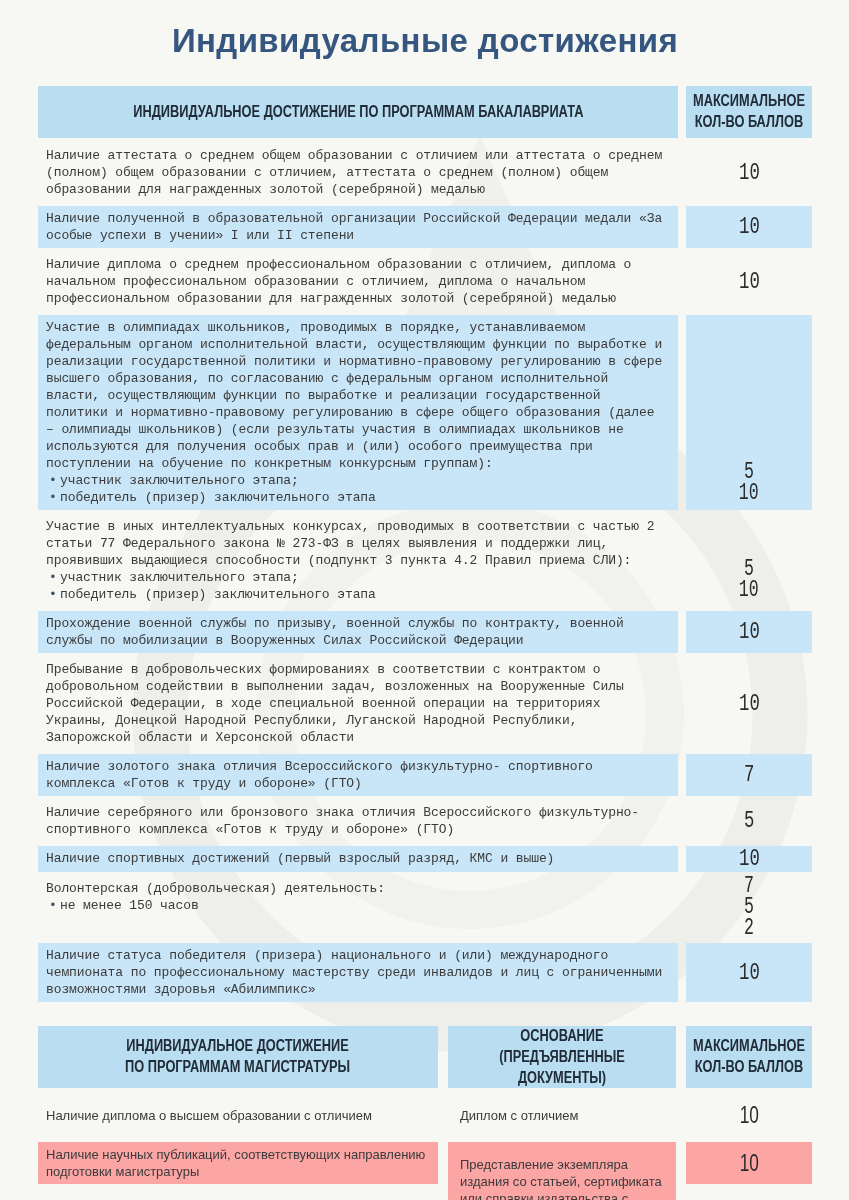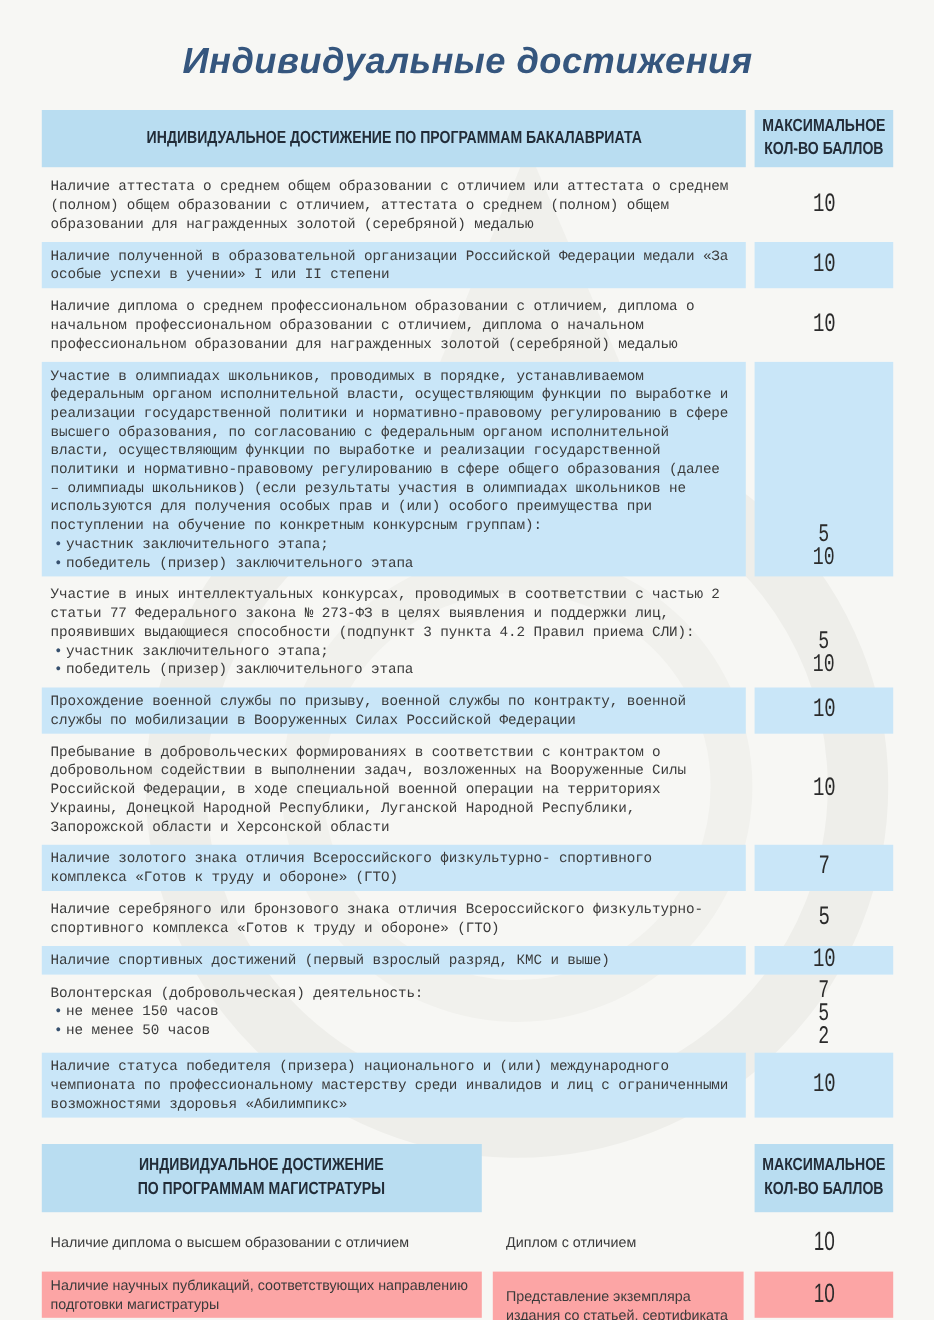--- a/index.html
+++ b/index.html
@@ -6,22 +6,22 @@
   body{
     width:849px;height:1200px;overflow:hidden;
     background:#f7f7f4;color:#3b3b3b;
     font-family:"Liberation Sans",sans-serif;
   }
   .page{position:relative;width:849px;height:1200px;}
   .watermark{position:absolute;left:0;top:0;z-index:0;}
   .content{position:relative;z-index:1;padding:12px 37px 0 38px;box-sizing:border-box;}
 
   .title{
-    margin:24px 0 26px;text-align:center;
-    font-size:33px;font-weight:700;color:#35567e;letter-spacing:.4px;font-style:italic;
+    margin:10px 0 26px;text-align:center;
+    font-size:33px;font-weight:700;color:#35567e;letter-spacing:.4px;
   }
 
   
   .hdr{
     background:#b9ddf1;display:flex;align-items:center;justify-content:center;
     text-align:center;color:#222c38;
   }
   .ht{
     display:inline-block;transform:scaleX(.8);
     font-weight:700;font-size:16px;line-height:1.3;white-space:pre-line;
@@ -172,21 +172,20 @@
             </div>
             <div class="cellr">
               <span class="pt">10</span>
             </div>
           </div>
           <div class="trow">
             <div class="celll">
               <div>Волонтерская (добровольческая) деятельность:</div>
               <ul class="bullets">
                 <li>не менее 150 часов</li>
-                <li>не менее 50 часов</li>
               </ul>
             </div>
             <div class="cellr">
               <span class="pt multi">7</span>
               <span class="pt multi">5</span>
               <span class="pt multi">2</span>
             </div>
           </div>
           <div class="trow hl">
             <div class="celll">
@@ -197,20 +196,24 @@
             </div>
           </div>
         </div>
     </section>
 
     <section class="t2">
       <div class="hdr gc1" style="grid-row:1">
         <span class="ht">ИНДИВИДУАЛЬНОЕ ДОСТИЖЕНИЕ
 ПО ПРОГРАММАМ МАГИСТРАТУРЫ</span>
       </div>
+      <div class="hdr gc2" style="grid-row:1">
+        <span class="ht">ОСНОВАНИЕ
+(ПРЕДЪЯВЛЕННЫЕ ДОКУМЕНТЫ)</span>
+      </div>
       <div class="hdr gc3" style="grid-row:1">
         <span class="ht">МАКСИМАЛЬНОЕ
 КОЛ-ВО БАЛЛОВ</span>
       </div>
 
       <div class="cell c-ach gc1 gr2">Наличие диплома о высшем образовании с отличием</div>
       <div class="cell c-basis gc2 gr2">Диплом с отличием</div>
       <div class="cell c-pts gc3 gr2">
         <span class="pt">10</span>
       </div>

